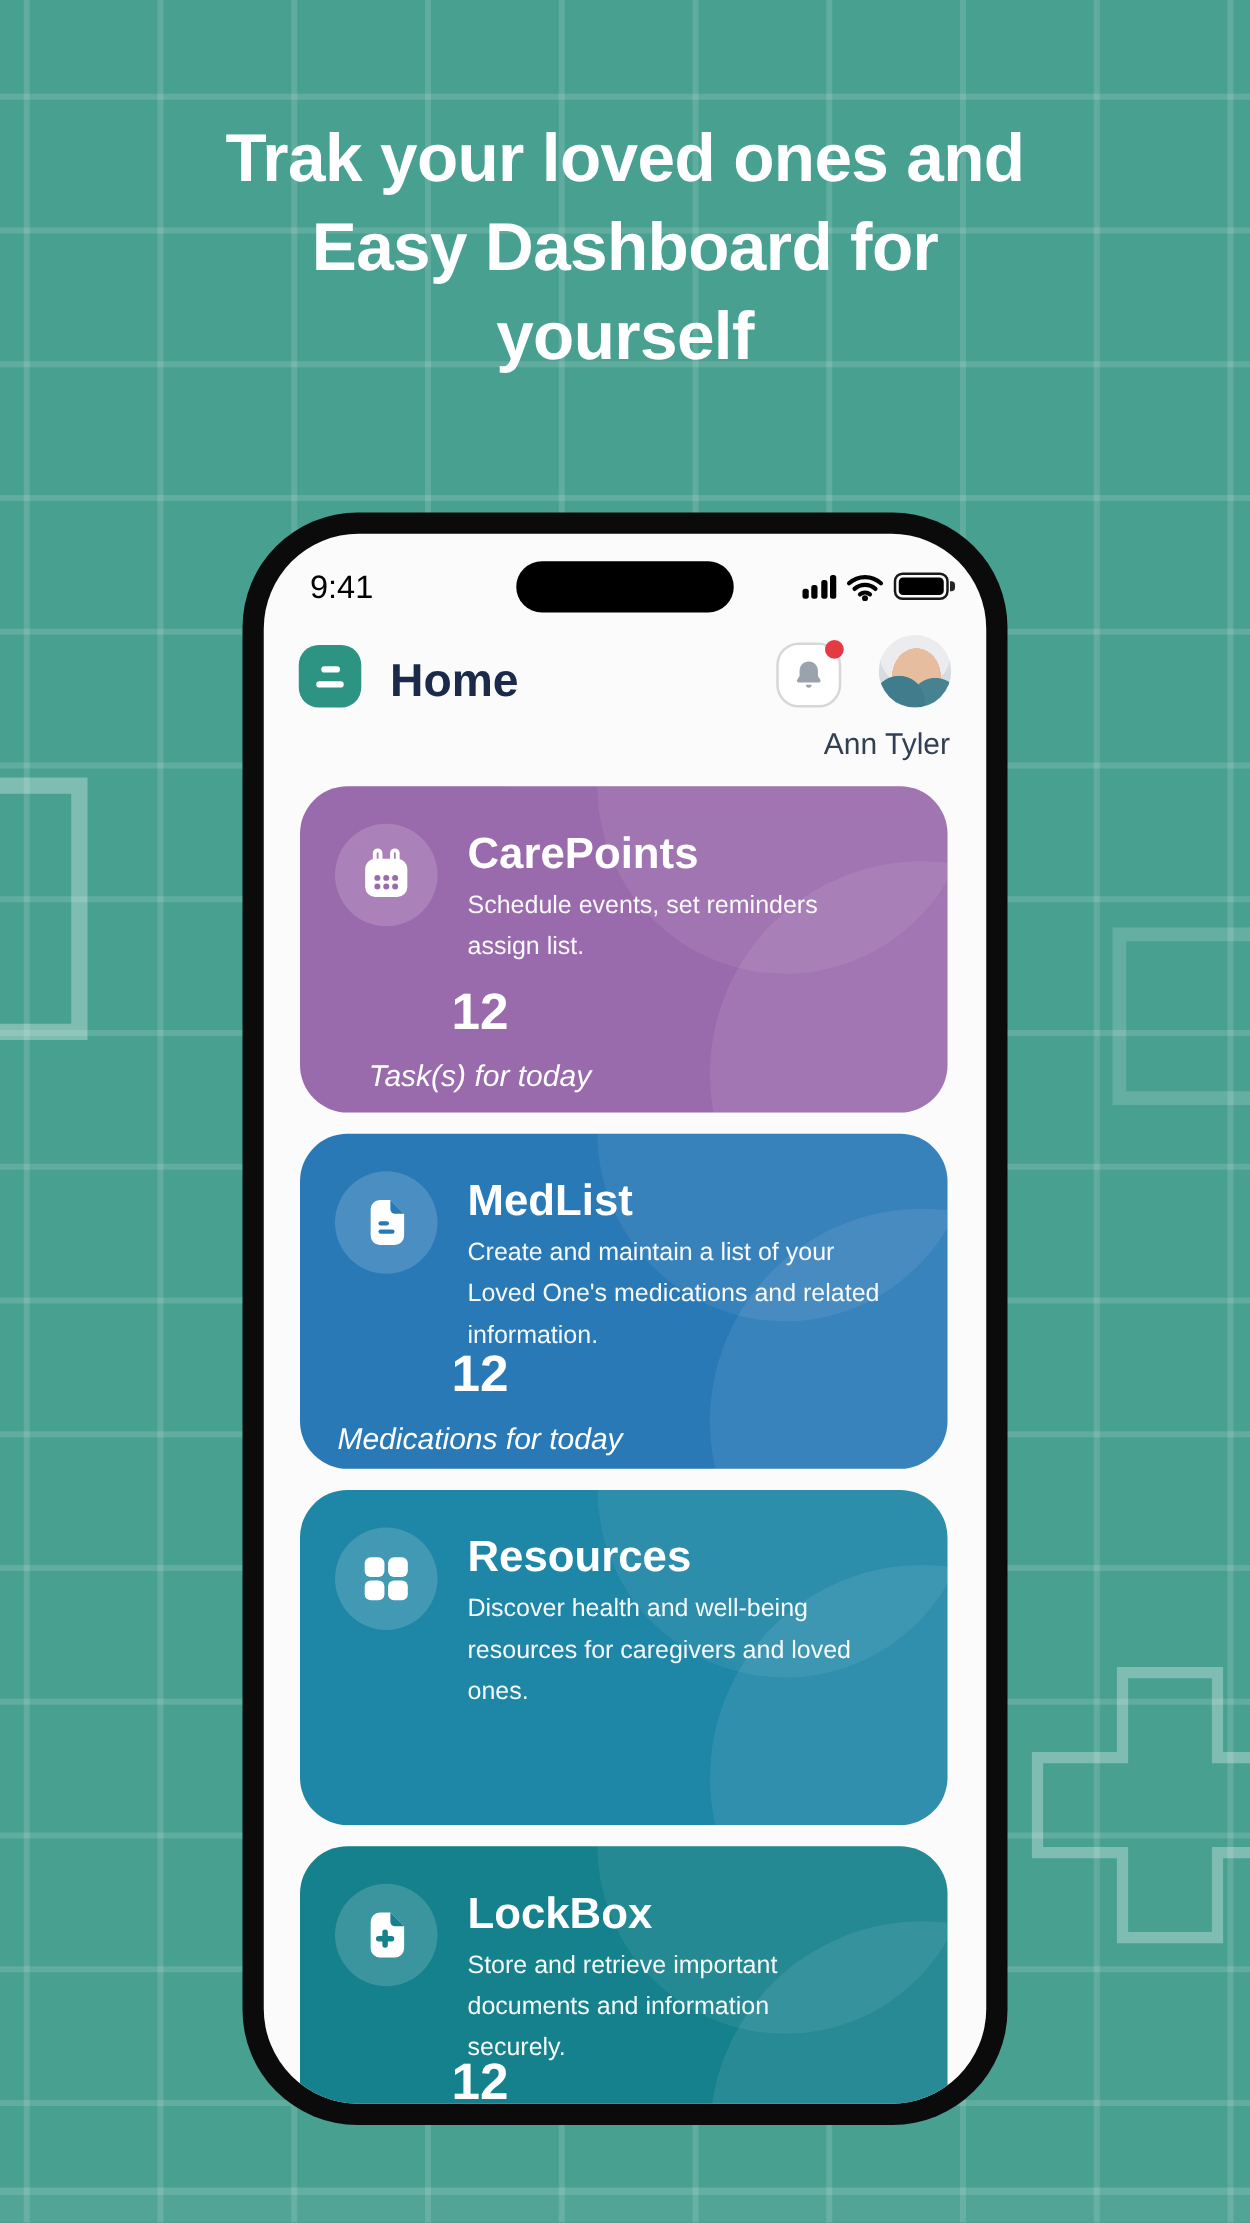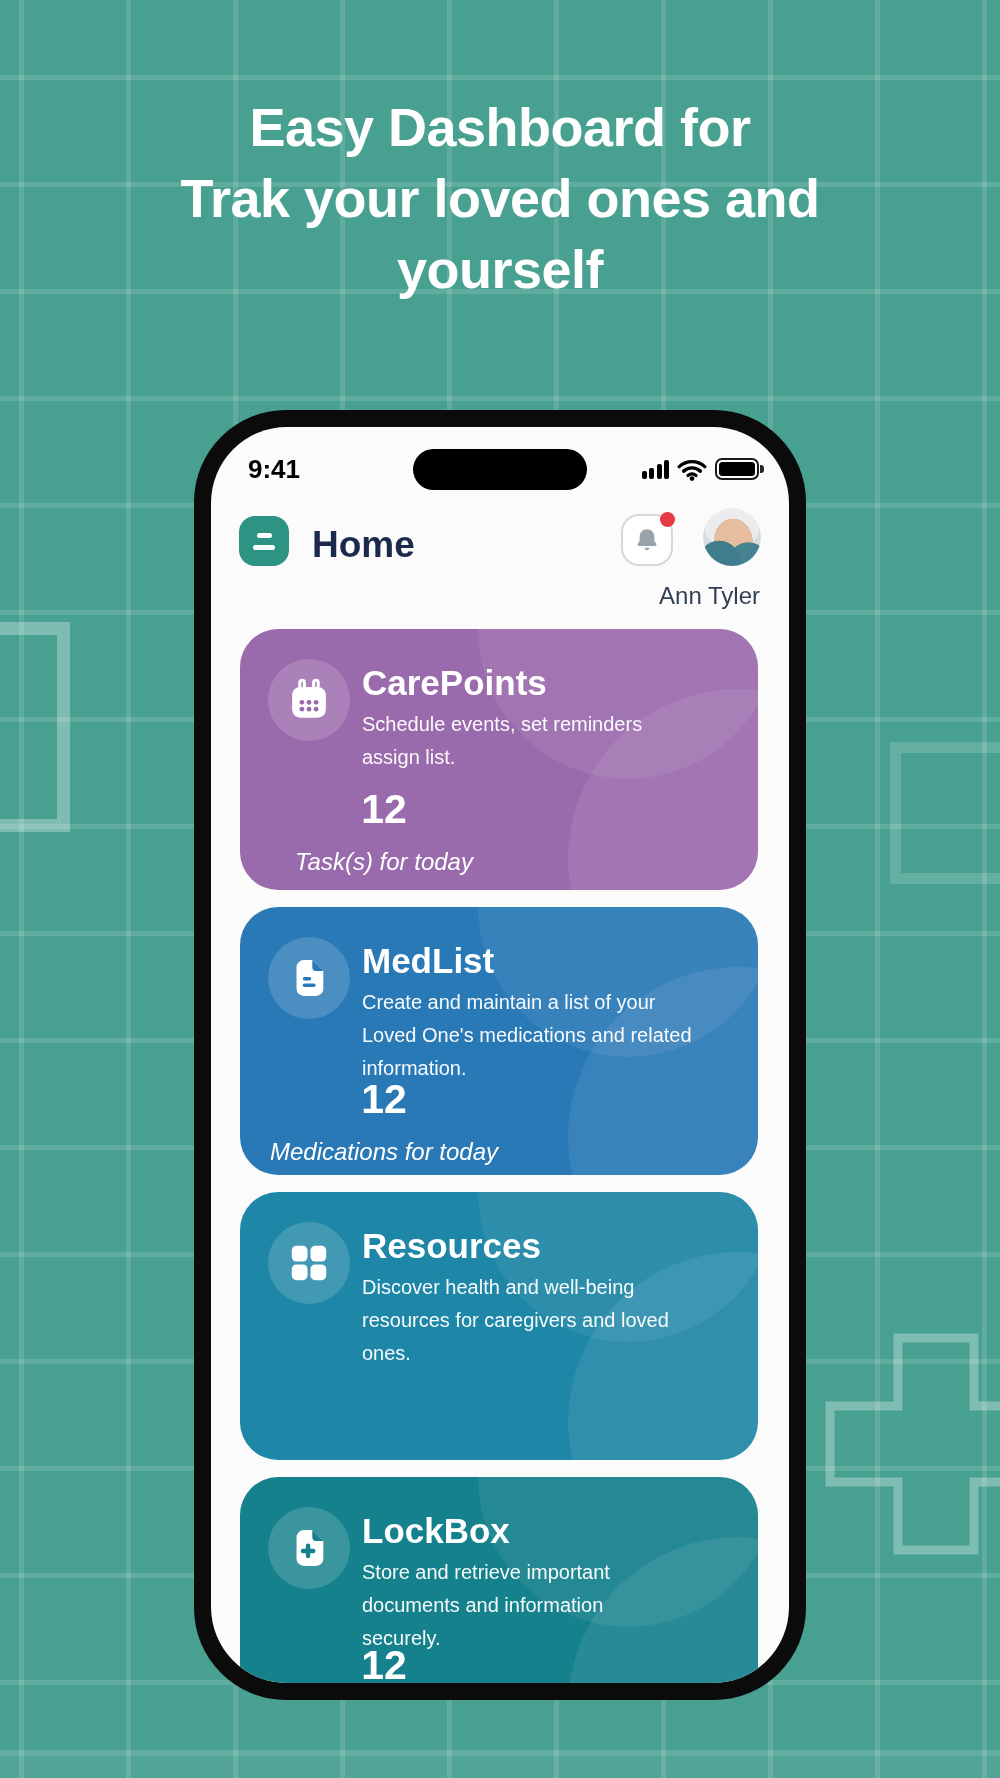--- a/index.html
+++ b/index.html
@@ -27,21 +27,21 @@
     font-weight:700;font-size:54px;line-height:71px;letter-spacing:-0.5px;}
 
   
   .phone{position:absolute;left:194px;top:410px;width:612px;height:1290px;
     background:#0b0b0b;border-radius:92px;}
   .screen{position:absolute;inset:17px;background:#fbfbfb;border-radius:76px;overflow:hidden;}
 
   
   .status{position:absolute;top:20px;left:0;right:0;height:44px;display:flex;align-items:center;
     padding:0 30px 0 37px;box-sizing:border-box;}
-  .time{font-size:26px;font-weight:700;color:#000;}
+  .time{font-size:26px;font-weight:400;color:#000;}
   .island{position:absolute;left:50%;top:2px;transform:translateX(-50%);
     width:174px;height:41px;background:#000;border-radius:22px;}
   .sicons{margin-left:auto;display:flex;align-items:center;gap:8px;}
   .bars{display:flex;align-items:flex-end;gap:2.5px;height:19px;}
   .bars i{width:5px;background:#000;border-radius:2px;display:block;}
   .bars i:nth-child(1){height:8px;}.bars i:nth-child(2){height:11px;}
   .bars i:nth-child(3){height:15px;}.bars i:nth-child(4){height:19px;}
   .batt{width:44px;height:22px;border:2.5px solid rgba(0,0,0,0.9);border-radius:7px;
     position:relative;box-sizing:border-box;}
   .batt::before{content:"";position:absolute;inset:2px;background:#000;border-radius:3.5px;}
@@ -68,21 +68,21 @@
   .user-name{position:absolute;top:155px;right:29px;font-size:24px;color:#333f52;}
 
   
   .cards{position:absolute;top:202px;left:29px;width:518px;}
   .card{position:relative;width:518px;border-radius:38px;overflow:hidden;color:#fff;margin-bottom:17px;}
   .card.c1{height:261px}.card.c2{height:268px}.card.c3{height:268px}.card.c4{height:346px}
   .deco1{position:absolute;width:300px;height:300px;border-radius:50%;background:rgba(255,255,255,0.07);
     top:-150px;right:-20px;}
   .deco2{position:absolute;width:340px;height:340px;border-radius:50%;background:rgba(255,255,255,0.08);
     top:60px;right:-150px;}
-  .card-row{position:relative;display:flex;padding:30px 28px 0;gap:12px;}
+  .card-row{position:relative;display:flex;padding:30px 28px 0;gap:24px;}
   .icon-wrap{width:82px;height:82px;border-radius:50%;background:rgba(255,255,255,0.16);
     flex:none;display:flex;align-items:center;justify-content:center;}
   .card-text{padding-top:2px;}
   .card-title{font-size:35px;font-weight:700;line-height:44px;}
   .card-desc{margin-top:3px;font-size:20px;line-height:33px;max-width:335px;color:rgba(255,255,255,0.96);}
   .c4 .card-desc{max-width:300px;}
   .card-stats{position:absolute;left:14px;width:260px;text-align:center;}
   .c1 .card-stats{top:157px}.c2 .card-stats{top:169px}.c4 .card-stats{top:165px}
   .card-count{font-size:41px;font-weight:700;line-height:46px;}
   .card-count-label{font-size:24px;margin-top:16px;font-style:italic;}
@@ -92,22 +92,22 @@
 
 <div class="deco-rect-left"></div>
 <div class="deco-square-right"></div>
 <svg class="deco-plus-big" width="224" height="224" viewBox="0 0 224 224">
   <path d="M74 6 H150 V74 H218 V150 H150 V218 H74 V150 H6 V74 H74 Z" fill="none" stroke="rgba(255,255,255,0.30)" stroke-width="9"></path>
 </svg>
 <div class="bottom-line"></div>
 <div class="bottom-band"></div>
 
 <div class="hero">
+  <div>Trak your loved ones and</div>
   <div>Easy Dashboard for</div>
-  <div>Trak your loved ones and</div>
   <div>yourself</div>
 </div>
 
 <div class="phone">
   <div class="screen">
 
     <div class="status">
       <span class="time">9:41</span>
       <div class="island"></div>
       <div class="sicons">

